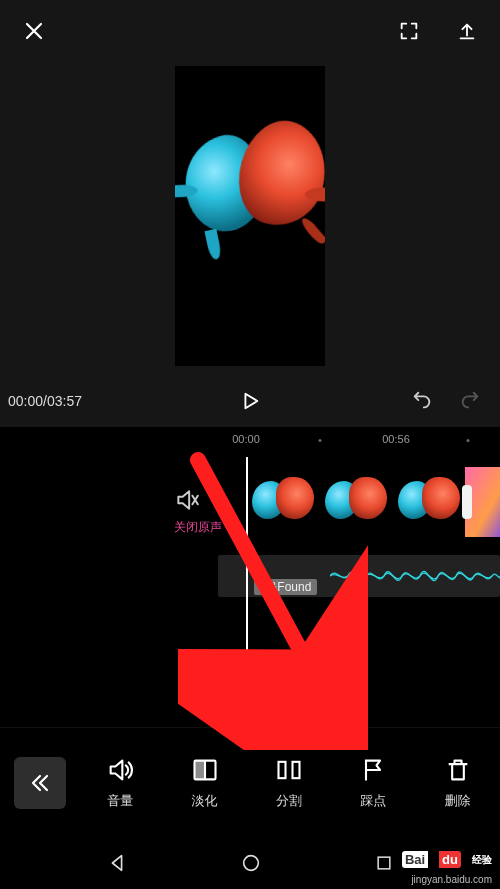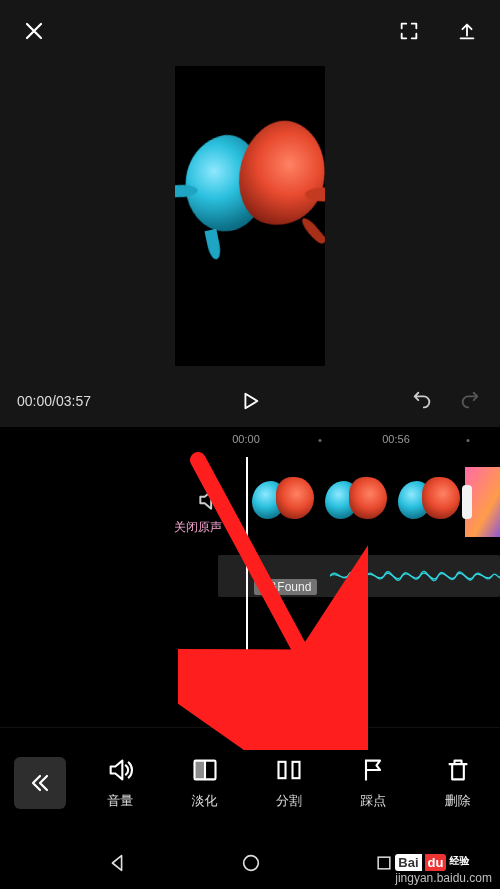--- a/index.html
+++ b/index.html
@@ -117,21 +117,21 @@
   }
 
   
   .transport {
     position: absolute;
     top: 375px; left: 0; right: 0;
     height: 52px;
     background: #161616;
     display: flex;
     align-items: center;
-    padding: 0 17px;
+    padding: 0 8px;
   }
   .timecode { font-size: 14px; color: #ddd; flex: 0 0 auto; }
   .transport .center { position: absolute; left: 50%; transform: translateX(-50%); }
   .transport .right {
     position: absolute; right: 18px; display: flex; gap: 24px;
   }
 
   
   .timeline-area {
     position: absolute;
@@ -148,22 +148,22 @@
   }
   .ruler span.mark { position: absolute; transform: translateX(-50%); }
   .ruler span.dot {
     position: absolute; width: 3px; height: 3px; border-radius: 50%;
     background: #6a6a6a; top: 6px; transform: translateX(-50%);
   }
 
   .mute-col {
     position: absolute;
     left: 174px; top: 60px;
-    display: flex; flex-direction: column; align-items: flex-end;
-    color: #f9a8d4;
+    display: flex; flex-direction: column; align-items: flex-start;
+    color: #ec4899;
   }
   .mute-col .lab { font-size: 12px; margin-top: 6px; }
 
   .playhead {
     position: absolute;
     left: 246px;
     top: 30px; bottom: 0;
     width: 2px;
     background: #fff;
     z-index: 5;
@@ -272,33 +272,33 @@
   }
 
   
   .watermark {
     position: absolute;
     right: 8px; bottom: 4px;
     text-align: right;
     z-index: 60;
     font-family: Arial, sans-serif;
   }
-  .watermark .row1 { display: flex; align-items: flex-start; gap: 3px; }
+  .watermark .row1 { display: flex; align-items: center; gap: 11px; }
   .watermark .b1 {
     background: #fff; color: #333;
     font-weight: 700; font-size: 13px;
     padding: 1px 3px; border-radius: 3px 0 0 3px;
   }
   .watermark .b2 {
     background: #e33; color: #fff;
     font-weight: 700; font-size: 13px;
     padding: 1px 3px; border-radius: 0 3px 3px 0;
   }
   .watermark .jy { font-size: 10px; font-weight: 700; color: #fff; }
-  .watermark .url { font-size: 12px; color: #bfbfbf; margin-top: 0; }
+  .watermark .url { font-size: 10px; color: #bfbfbf; margin-top: 6px; }
 </style>
 </head>
 <body>
 
 <div class="topbar">
   <div class="icon-btn">
     <svg width="24" height="24" viewBox="0 0 24 24" fill="none">
         <path d="M5 5 L19 19 M19 5 L5 19" stroke="#fff" stroke-width="2.2" stroke-linecap="round"></path>
       </svg>
   </div>

